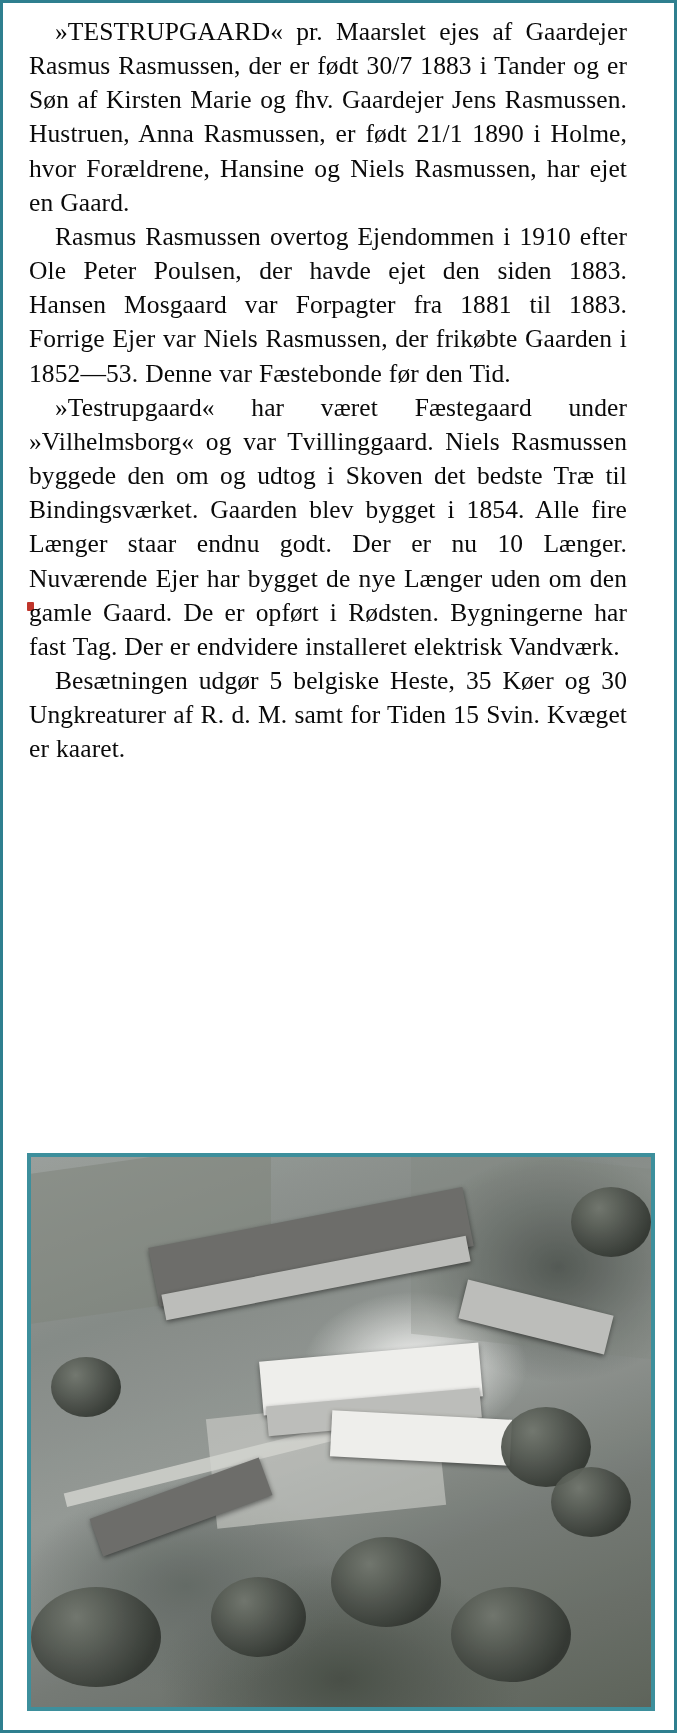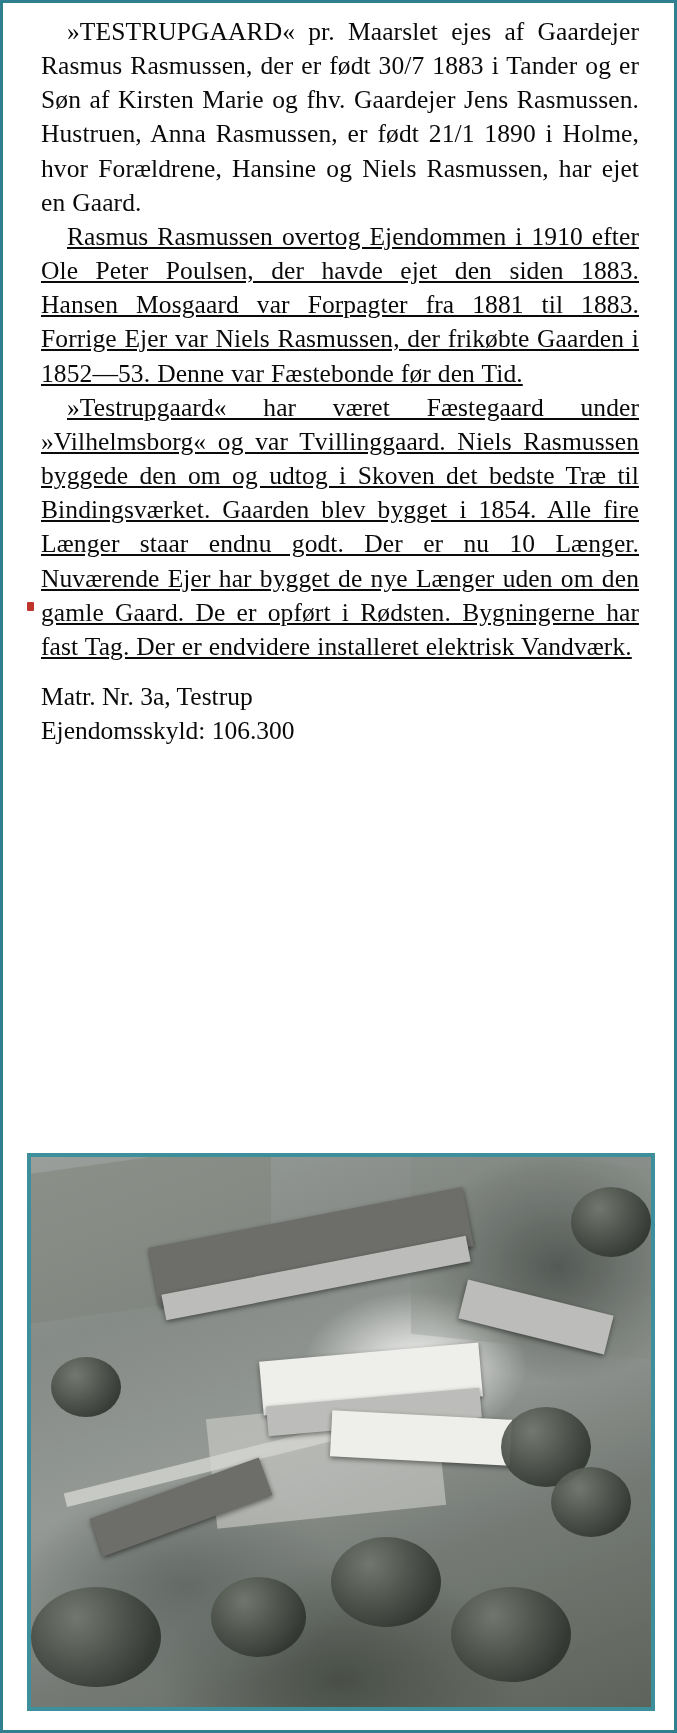--- a/index.html
+++ b/index.html
@@ -23,41 +23,40 @@
     border: 3px solid #2f7f8f;
     padding: 0;
   }
   .inner {
     position: absolute;
     left: 0; top: 0; right: 0; bottom: 0;
     border: 2px solid #ffffff;
   }
   .content {
     position: absolute;
-    left: 36px;
+    left: 24px;
     top: 10px;
     width: 598px;
   }
   .para {
     font-size: 25.5px;
     line-height: 1.34;
     text-align: justify;
     text-justify: inter-word;
     margin: 0 0 0 0;
     text-indent: 26px;
     letter-spacing: 0.1px;
     word-spacing: 0.5px;
     font-family: "Liberation Serif", serif;
   }
   .para.first {
     text-indent: 26px;
   }
   .para + .para {
     margin-top: 0px;
-    text-decoration: underline;
   }
   .matr {
     font-size: 25.5px;
     line-height: 1.34;
     text-indent: 0;
     text-align: left;
     margin-top: 16px;
   }
   .matr-line {
     display: block;
@@ -121,25 +120,22 @@
 
 <div class="page">
   <div class="inner">
 
     <div class="redmark"></div>
 
     <div class="content">
       <p class="para first">»TESTRUPGAARD« pr. Maarslet ejes af Gaardejer Rasmus Rasmussen, der er født 30/7 1883 i Tander og er Søn af Kirsten Marie og fhv. Gaardejer Jens Rasmussen. Hustruen, Anna Rasmussen, er født 21/1 1890 i Holme, hvor Forældrene, Hansine og Niels Rasmussen, har ejet en Gaard.</p>
       <p class="para">Rasmus Rasmussen overtog Ejendommen i 1910 efter Ole Peter Poulsen, der havde ejet den siden 1883. Hansen Mosgaard var Forpagter fra 1881 til 1883. Forrige Ejer var Niels Rasmussen, der frikøbte Gaarden i 1852—53. Denne var Fæstebonde før den Tid.</p>
       <p class="para">»Testrupgaard« har været Fæstegaard under »Vilhelmsborg« og var Tvillinggaard. Niels Rasmussen byggede den om og udtog i Skoven det bedste Træ til Bindingsværket. Gaarden blev bygget i 1854. Alle fire Længer staar endnu godt. Der er nu 10 Længer. Nuværende Ejer har bygget de nye Længer uden om den gamle Gaard. De er opført i Rødsten. Bygningerne har fast Tag. Der er endvidere installeret elektrisk Vandværk.</p>
+      <p class="para">Besætningen udgør 5 belgiske Heste, 35 Køer og 30 Ungkreaturer af R. d. M. samt for Tiden 15 Svin. Kvæget er kaaret.</p>
 
-      <div class="matr">
-        <span class="matr-line">Matr. Nr. 3a, Testrup</span>
-        <span class="matr-line">Ejendomsskyld: 106.300</span>
-      </div>
     </div>
 
     <div class="photo-frame">
       <div class="photo">
         <div class="field" style="left:0;top:0;width:240px;height:150px;transform:skewY(-8deg);"></div>
         <div class="field" style="left:380px;top:0;width:250px;height:190px;transform:skewY(6deg);opacity:.5;"></div>
 
         <div class="road" style="left:30px;top:300px;width:300px;height:14px;transform:rotate(-14deg);"></div>
         <div class="road" style="left:180px;top:250px;width:230px;height:110px;transform:rotate(-6deg);opacity:.55;"></div>
 

